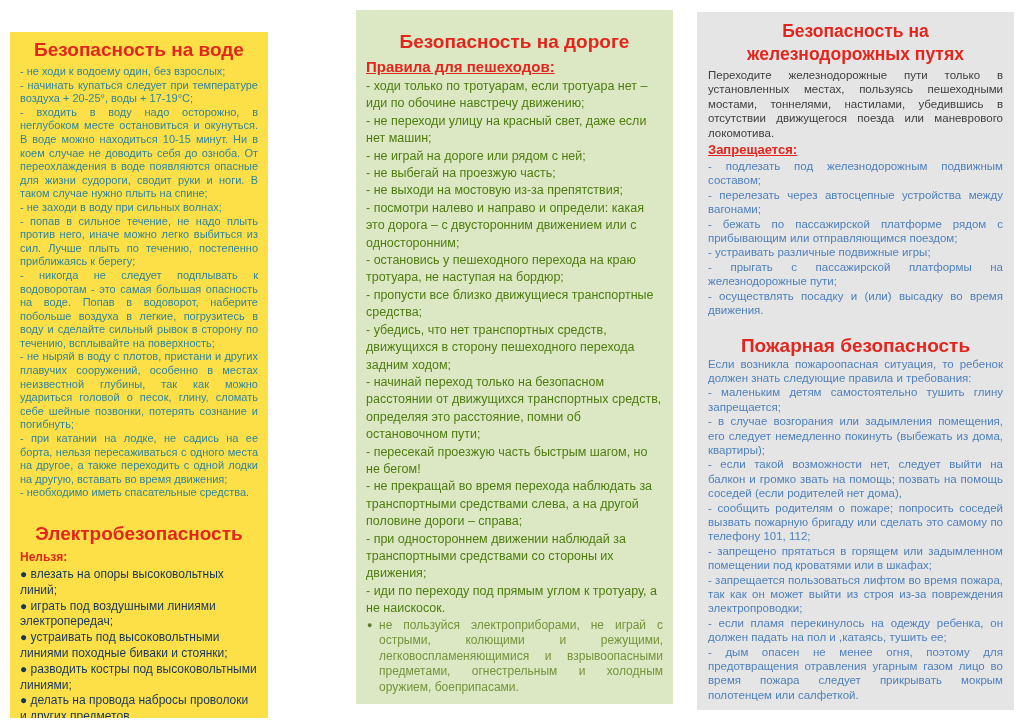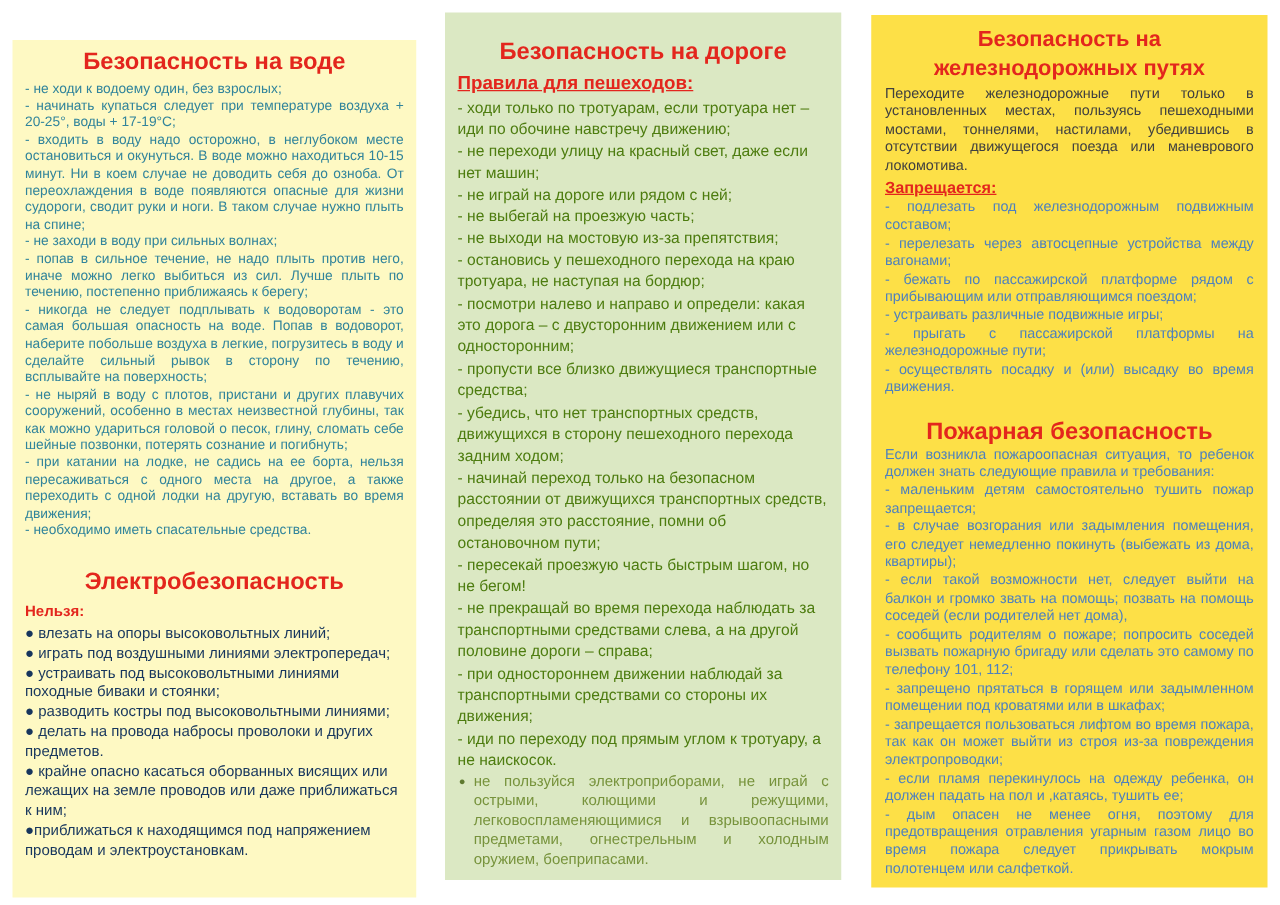--- a/index.html
+++ b/index.html
@@ -6,30 +6,30 @@
   body {
     width:1024px; height:724px; position:relative;
     background:#ffffff;
     font-family:"Liberation Sans", sans-serif;
     -webkit-font-smoothing:antialiased;
   }
   .panel {
     position:absolute; box-sizing:border-box; overflow:hidden;
   }
   #col-water {
-    left:10px; top:32px; width:323px; height:686px;
-    background:#fef9c3; padding:4px 10px 22px 10px;
+    left:10px; top:32px; width:258px; height:686px;
+    background:#fde047; padding:4px 10px 22px 10px;
   }
   #col-road {
     left:356px; top:10px; width:317px; height:694px;
     background:#dbe8c3; padding:18px 10px 10px 10px;
   }
   #col-rail {
     left:697px; top:12px; width:317px; height:698px;
-    background:#fde047; padding:6px 11px 10px 11px;
+    background:#e5e5e5; padding:6px 11px 10px 11px;
   }
   .big-title {
     color:#e3261d; font-weight:bold; text-align:center;
     font-size:19px; line-height:23px; margin:2px 0 4px 0;
   }
   .big-title.rail { font-size:17.5px; line-height:23px; margin-bottom:2px; }
   .sub-label {
     color:#e3261d; font-weight:bold; font-size:12.5px; line-height:17px;
   }
   .underline { text-decoration:underline; }
@@ -98,22 +98,22 @@
 </div>
 
 <div class="panel" id="col-road">
   <div class="big-title">Безопасность на дороге</div>
   <div class="sub-label underline ped-heading">Правила для пешеходов:</div>
   <div class="ped-item">- ходи только по тротуарам, если тротуара нет – иди по обочине навстречу движению;</div>
   <div class="ped-item">- не переходи улицу на красный свет, даже если нет машин;</div>
   <div class="ped-item">- не играй на дороге или рядом с ней;</div>
   <div class="ped-item">- не выбегай на проезжую часть;</div>
   <div class="ped-item">- не выходи на мостовую из-за препятствия;</div>
+  <div class="ped-item">- посмотри налево и направо и определи: какая это дорога – с двусторонним движением или с односторонним;</div>
   <div class="ped-item">-  остановись у пешеходного перехода на краю тротуара, не наступая на бордюр;</div>
-  <div class="ped-item">- посмотри налево и направо и определи: какая это дорога – с двусторонним движением или с односторонним;</div>
   <div class="ped-item">-  пропусти все близко движущиеся транспортные средства;</div>
   <div class="ped-item">- убедись, что нет транспортных средств, движущихся в сторону пешеходного перехода задним ходом;</div>
   <div class="ped-item">- начинай переход только на безопасном расстоянии от движущихся транспортных средств, определяя это расстояние, помни об остановочном пути;</div>
   <div class="ped-item">-  пересекай проезжую часть быстрым шагом, но не бегом!</div>
   <div class="ped-item">-  не прекращай во время перехода наблюдать за транспортными средствами слева, а на другой половине дороги – справа;</div>
   <div class="ped-item">- при одностороннем движении наблюдай за транспортными средствами со стороны их движения;</div>
   <div class="ped-item">- иди по переходу под прямым углом к тротуару, а не наискосок.</div>
 
   <div class="home-item">
     <span class="blt">●</span>
@@ -128,21 +128,21 @@
   <div class="sub-label underline zapr">Запрещается:</div>
   <div class="rail-item">- подлезать под железнодорожным подвижным составом;</div>
   <div class="rail-item">- перелезать через автосцепные устройства между вагонами;</div>
   <div class="rail-item">- бежать по пассажирской платформе рядом с прибывающим или отправляющимся поездом;</div>
   <div class="rail-item">- устраивать различные подвижные игры;</div>
   <div class="rail-item">- прыгать с пассажирской платформы на железнодорожные пути;</div>
   <div class="rail-item">- осуществлять посадку и (или) высадку во время движения.</div>
 
   <div class="big-title fire-title">Пожарная безопасность</div>
   <div class="fire-intro">Если возникла пожароопасная ситуация, то ребенок должен знать следующие правила и требования:</div>
-  <div class="fire-item">- маленьким детям самостоятельно тушить пожар запрещается;</div>
+  <div class="fire-item">- маленьким детям самостоятельно тушить глину запрещается;</div>
   <div class="fire-item">- в случае возгорания или задымления помещения, его следует немедленно покинуть (выбежать из дома, квартиры);</div>
   <div class="fire-item">- если такой возможности нет, следует выйти на балкон и громко звать на помощь; позвать на помощь соседей (если родителей нет дома),</div>
   <div class="fire-item">- сообщить родителям о пожаре; попросить соседей вызвать пожарную бригаду или сделать это самому по телефону 101, 112;</div>
   <div class="fire-item">- запрещено прятаться в горящем или задымленном помещении под кроватями или в шкафах;</div>
   <div class="fire-item">- запрещается пользоваться лифтом во время пожара, так как он может выйти из строя из-за повреждения электропроводки;</div>
   <div class="fire-item">- если пламя перекинулось на одежду ребенка, он должен падать на пол и ,катаясь, тушить ее;</div>
   <div class="fire-item">- дым опасен не менее огня, поэтому для предотвращения отравления угарным газом лицо во время пожара следует прикрывать мокрым полотенцем или салфеткой.</div>
 
 </div>
 

